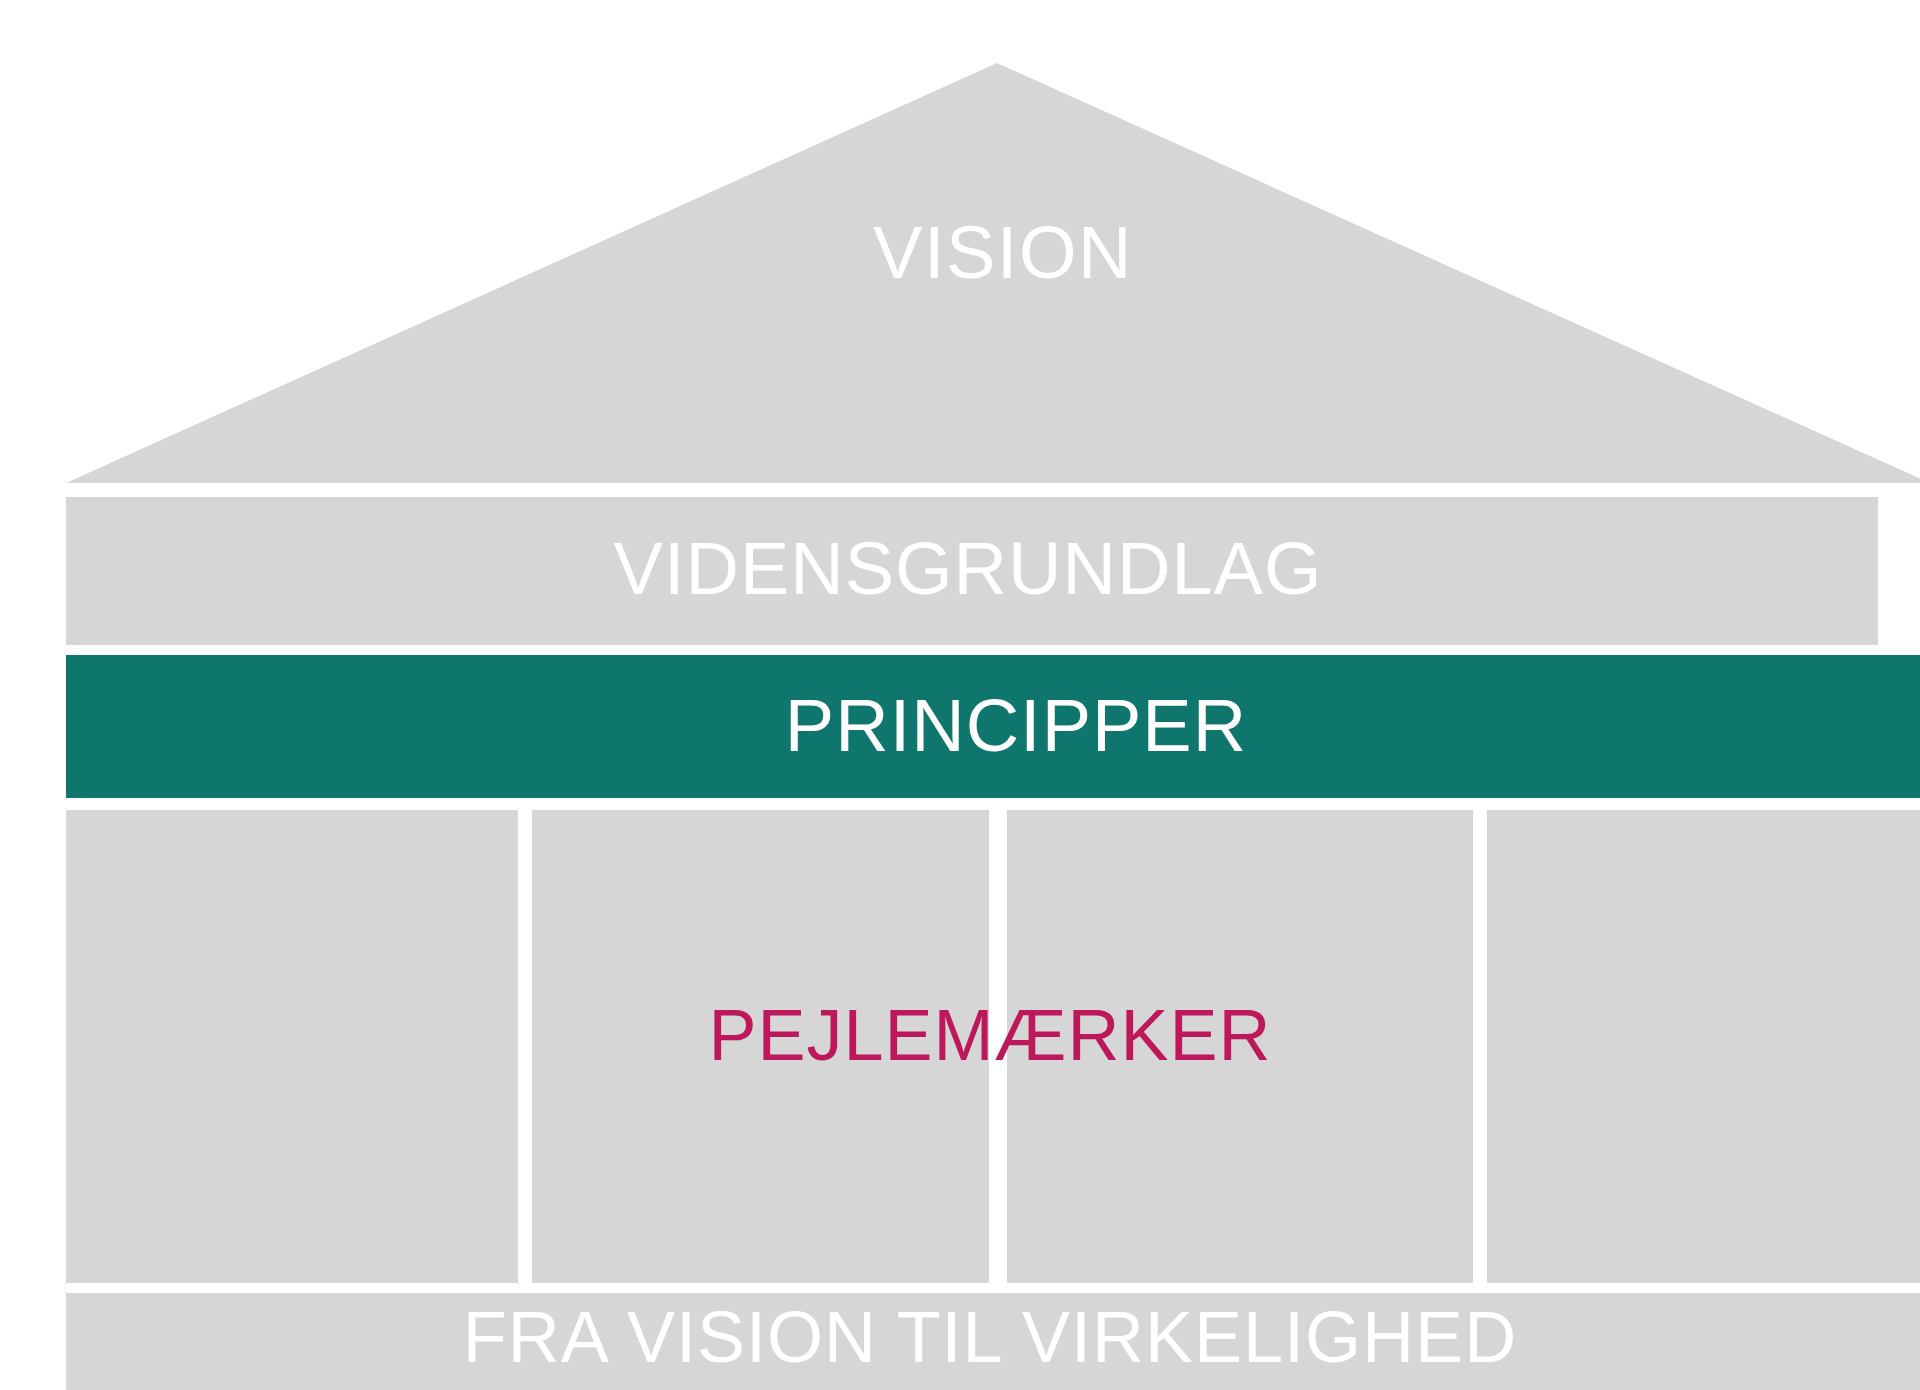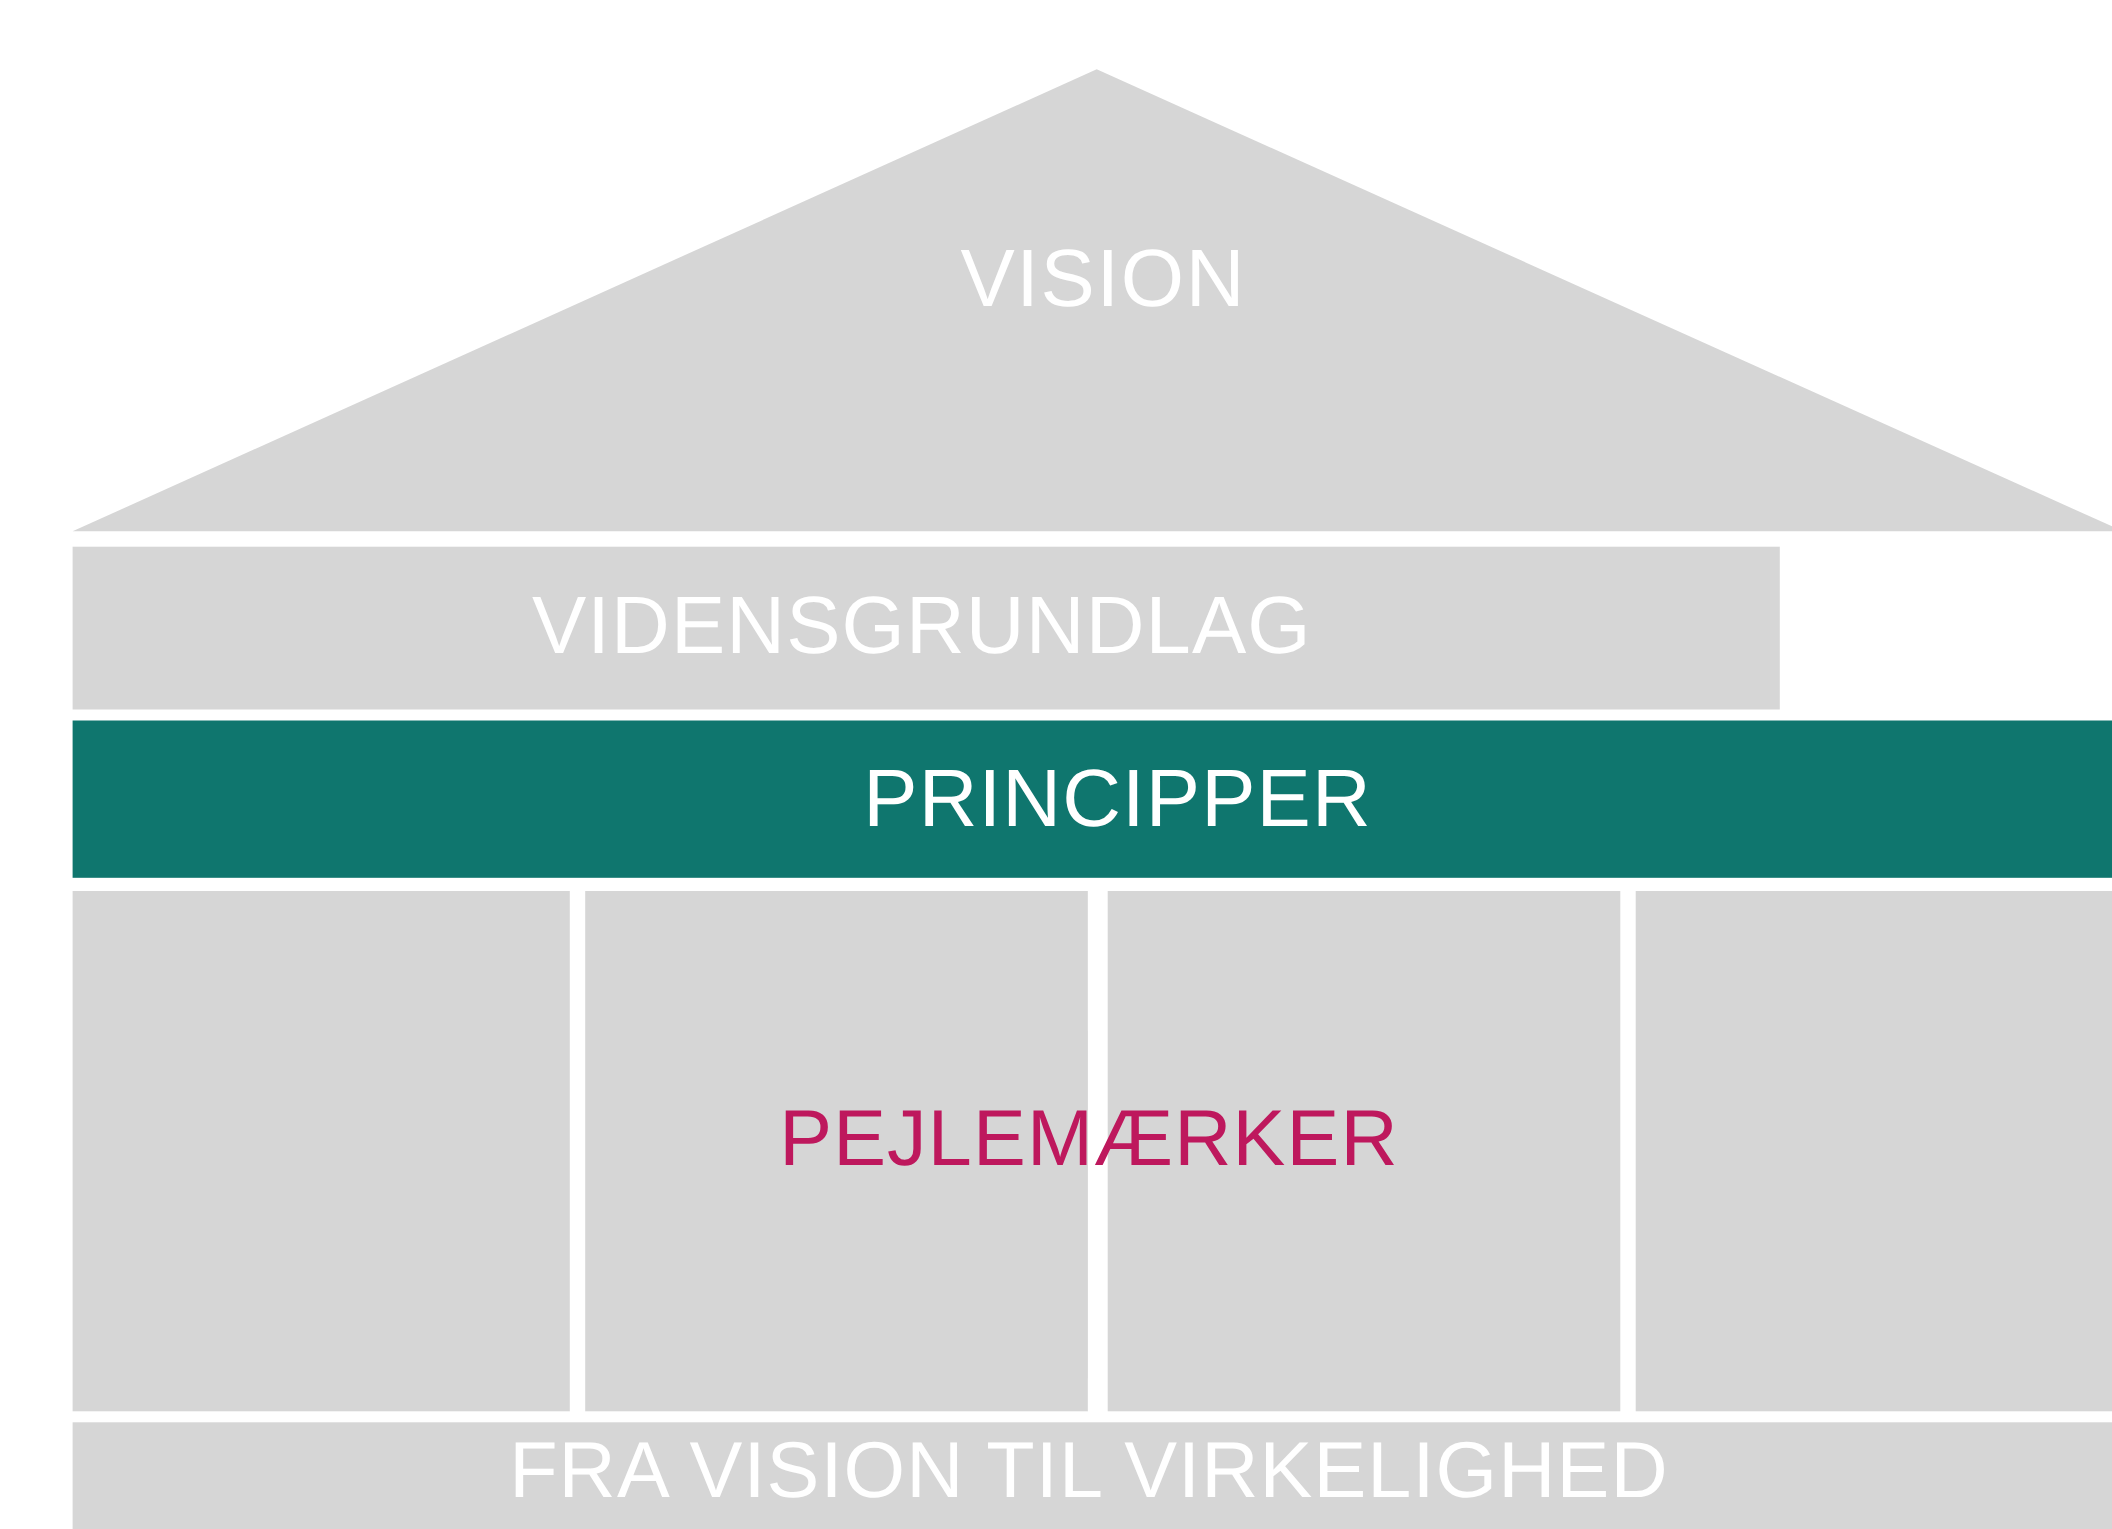--- a/index.html
+++ b/index.html
@@ -57,21 +57,21 @@
     align-items: center;
     justify-content: center;
     color: #ffffff;
     line-height: 1;
     white-space: nowrap;
   }
 
   .band-knowledge {
     left: 27px;
     top: 497px;
-    width: 1552px;
+    width: 1812px;
     height: 148px;
     font-size: 74px;
     letter-spacing: 1px;
   }
   .band-knowledge .band-text { transform: translateX(-4px) translateY(-2px); }
 
   .band-principles {
     left: 27px;
     top: 655px;
     width: 1864px;

